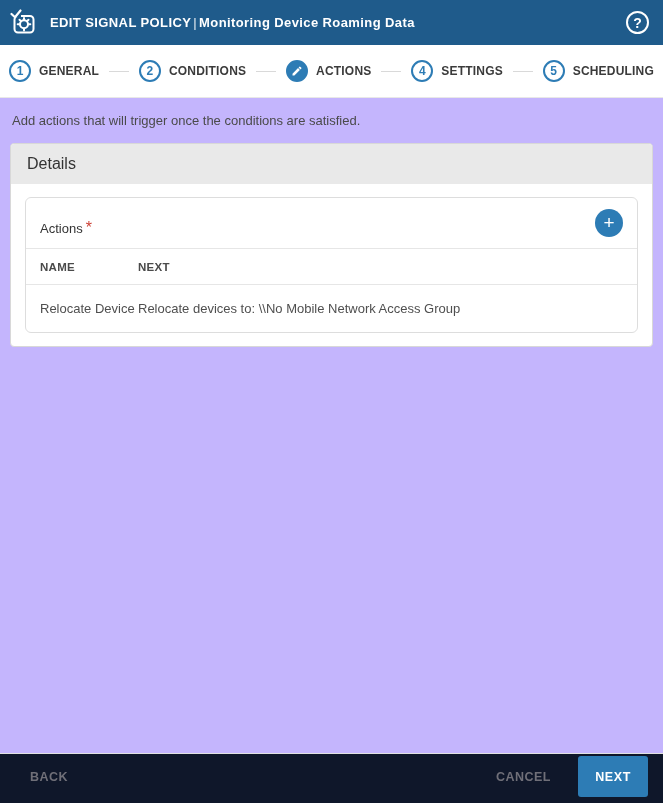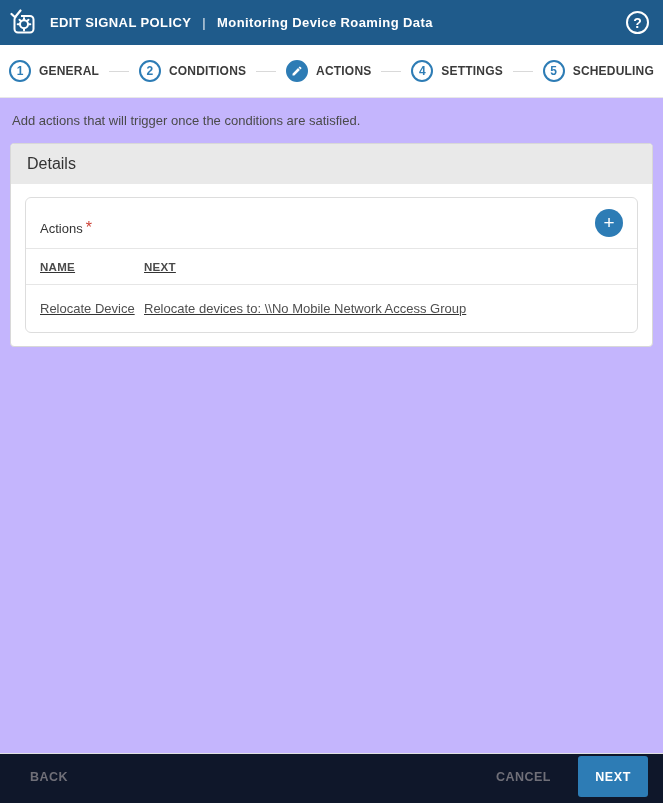--- a/index.html
+++ b/index.html
@@ -16,21 +16,21 @@
   
   .app-bar {
     height:45px;
     background:#1f5b8b;
     display:flex;
     align-items:center;
     padding:0 14px 0 10px;
     flex:0 0 auto;
   }
   .app-icon { width:28px; height:28px; margin-right:12px; display:flex; align-items:center; justify-content:center; }
-  .app-title { display:flex; align-items:center; gap:11px; color:#fff; font-size:13px; font-weight:bold; letter-spacing:0.4px; }
+  .app-title { display:flex; align-items:center; gap:2px; color:#fff; font-size:13px; font-weight:bold; letter-spacing:0.4px; }
   .app-title .sep { font-weight:400; opacity:0.9; }
   .bar-spacer { flex:1; }
   .help-icon {
     width:23px; height:23px; border:2px solid #fff; border-radius:50%;
     color:#fff; font-size:14px; font-weight:bold;
     display:flex; align-items:center; justify-content:center;
     cursor:pointer;
   }
 
   
@@ -89,24 +89,23 @@
   .required { color:#cc4136; margin-left:3px; }
   .add-button {
     width:28px; height:28px; border:none; border-radius:50%;
     background:#2d7cb5; color:#fff; font-size:19px; line-height:1;
     display:flex; align-items:center; justify-content:center;
     cursor:pointer; padding-bottom:2px;
   }
   .grid-row {
     display:grid;
     grid-template-columns:92px 1fr;
-    column-gap:12px;
+    column-gap:6px;
     padding:0 14px;
     align-items:center;
-    text-decoration:underline;
   }
   .table-header { height:36px; border-bottom:1px solid #e6e6e6; }
   .table-header .col { font-size:11.5px; font-weight:bold; color:#4a4a4a; letter-spacing:0.3px; }
   .table-row { height:47px; cursor:pointer; }
   .table-row .cell { font-size:13px; color:#4f4f4f; white-space:nowrap; }
 
   
   .footer {
     flex:0 0 auto;
     height:50px;

